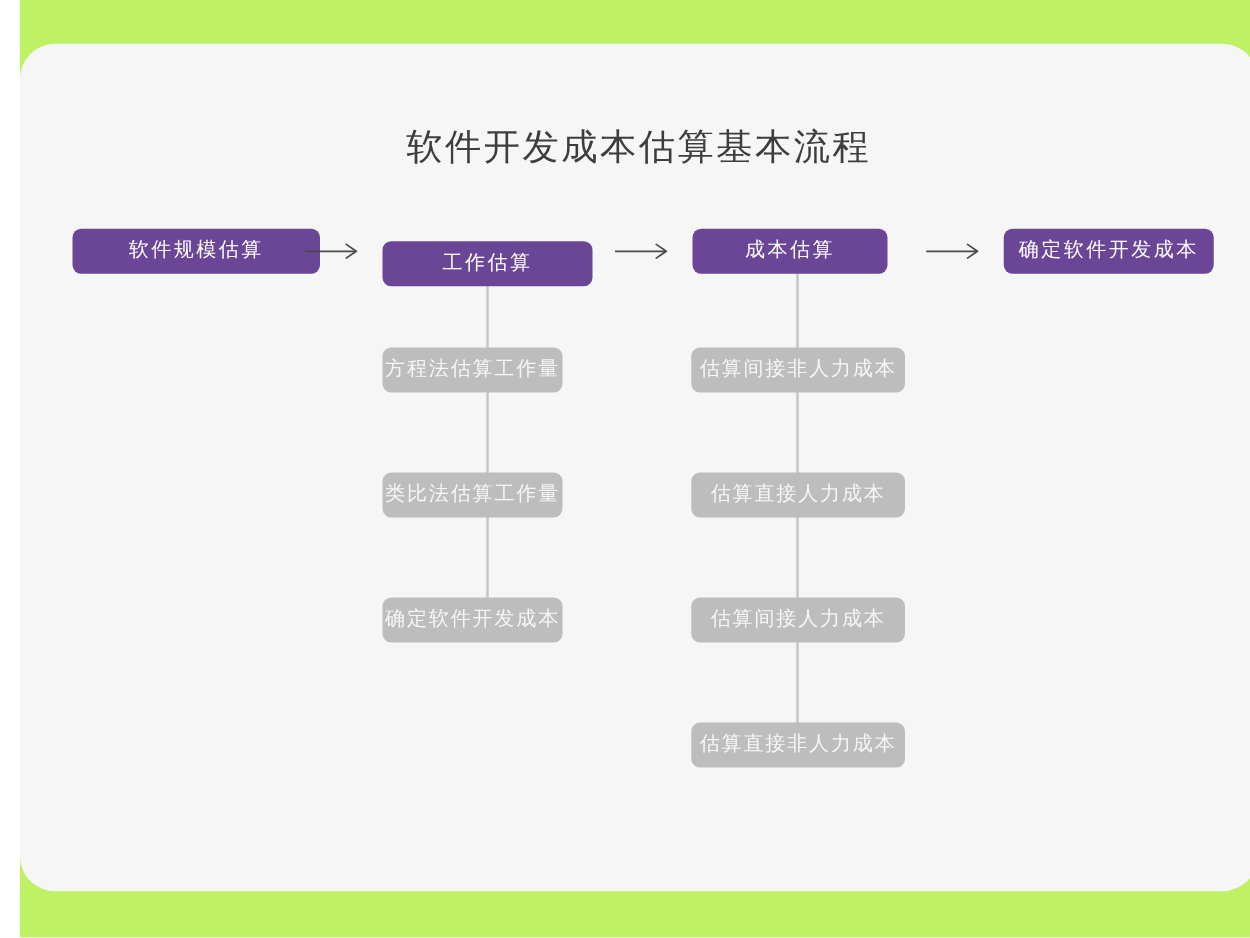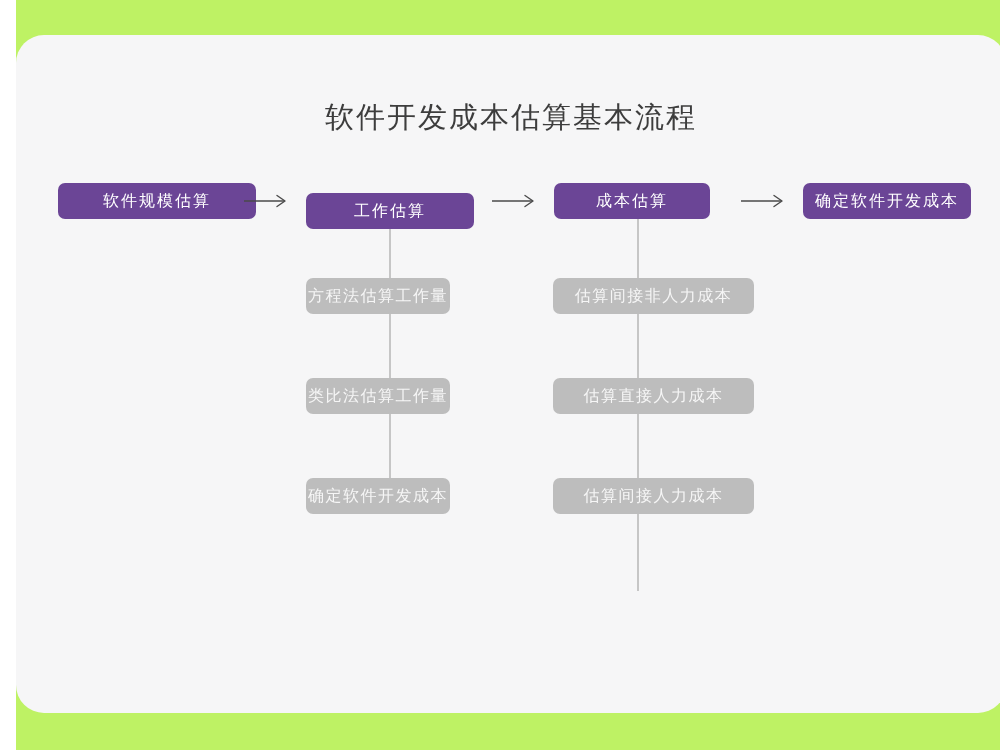--- a/index.html
+++ b/index.html
@@ -60,21 +60,21 @@
   .vline {
     position: absolute;
     width: 1.5px;
     background: #c6c6c6;
     z-index: 1;
   }
   .vline-1 { left: 373px; top: 219px; height: 272px; }
   .vline-2 { left: 621px; top: 219px; height: 372px; }
 
   .col1 { left: 290px; width: 144px; }
-  .col2 { left: 537px; width: 201px; }
+  .col2 { left: 537px; width: 171px; }
   .row-a { top: 278px; }
   .row-b { top: 378px; }
   .row-c { top: 478px; }
   .row-d { top: 578px; }
 </style>
 </head>
 <body>
 
 <div class="page">
   <div class="card"></div>
@@ -107,13 +107,14 @@
   <div class="vline vline-1"></div>
   <div class="vline vline-2"></div>
 
   <div class="node substep col1 row-a">方程法估算工作量</div>
   <div class="node substep col1 row-b">类比法估算工作量</div>
   <div class="node substep col1 row-c">确定软件开发成本</div>
 
   <div class="node substep col2 row-a">估算间接非人力成本</div>
   <div class="node substep col2 row-b">估算直接人力成本</div>
   <div class="node substep col2 row-c">估算间接人力成本</div>
+  <div class="node substep col2 row-d">估算直接非人力成本</div>
 </div>
 
 </body></html>

